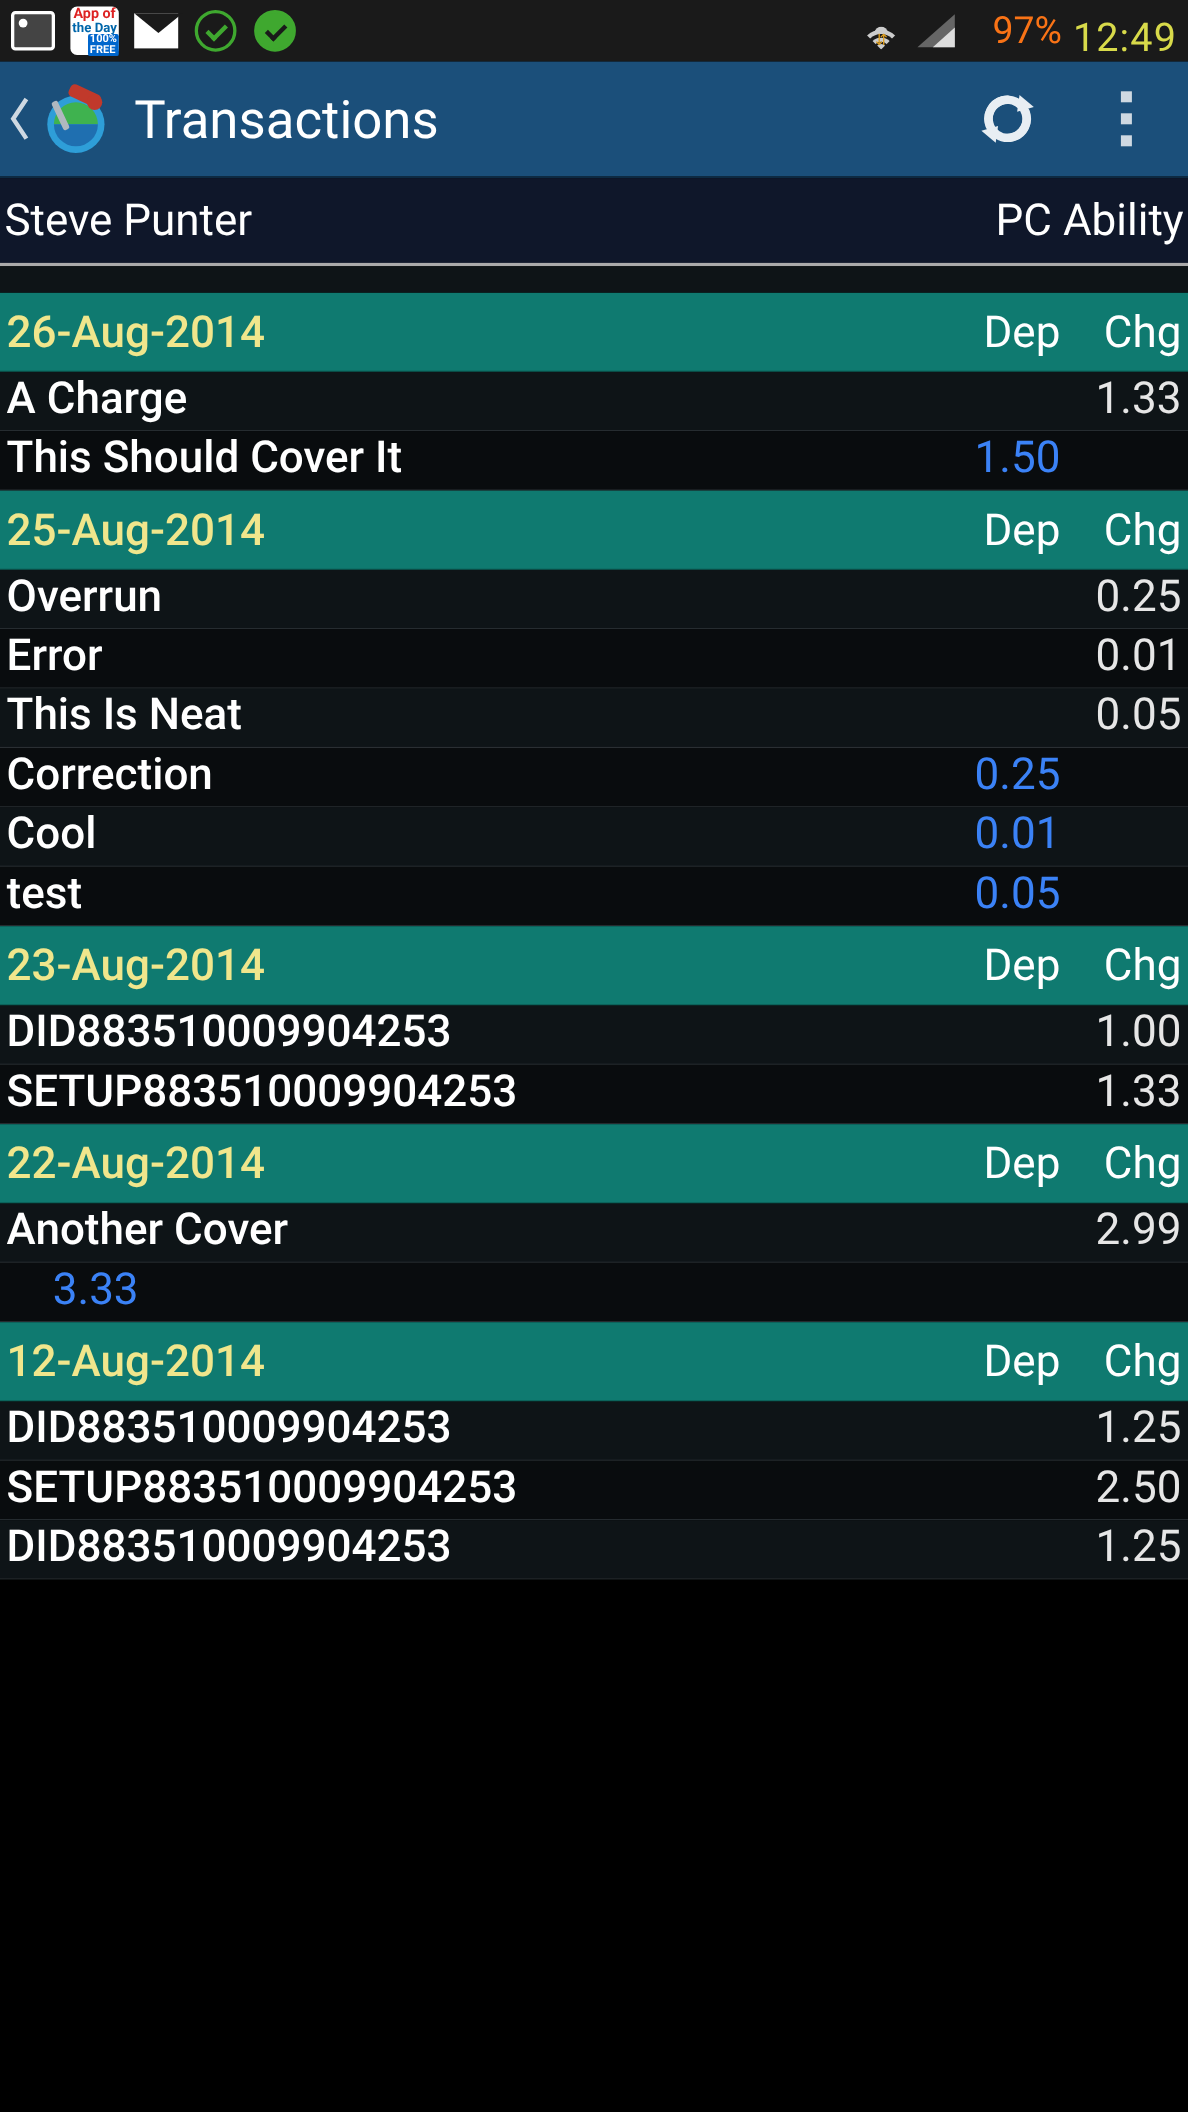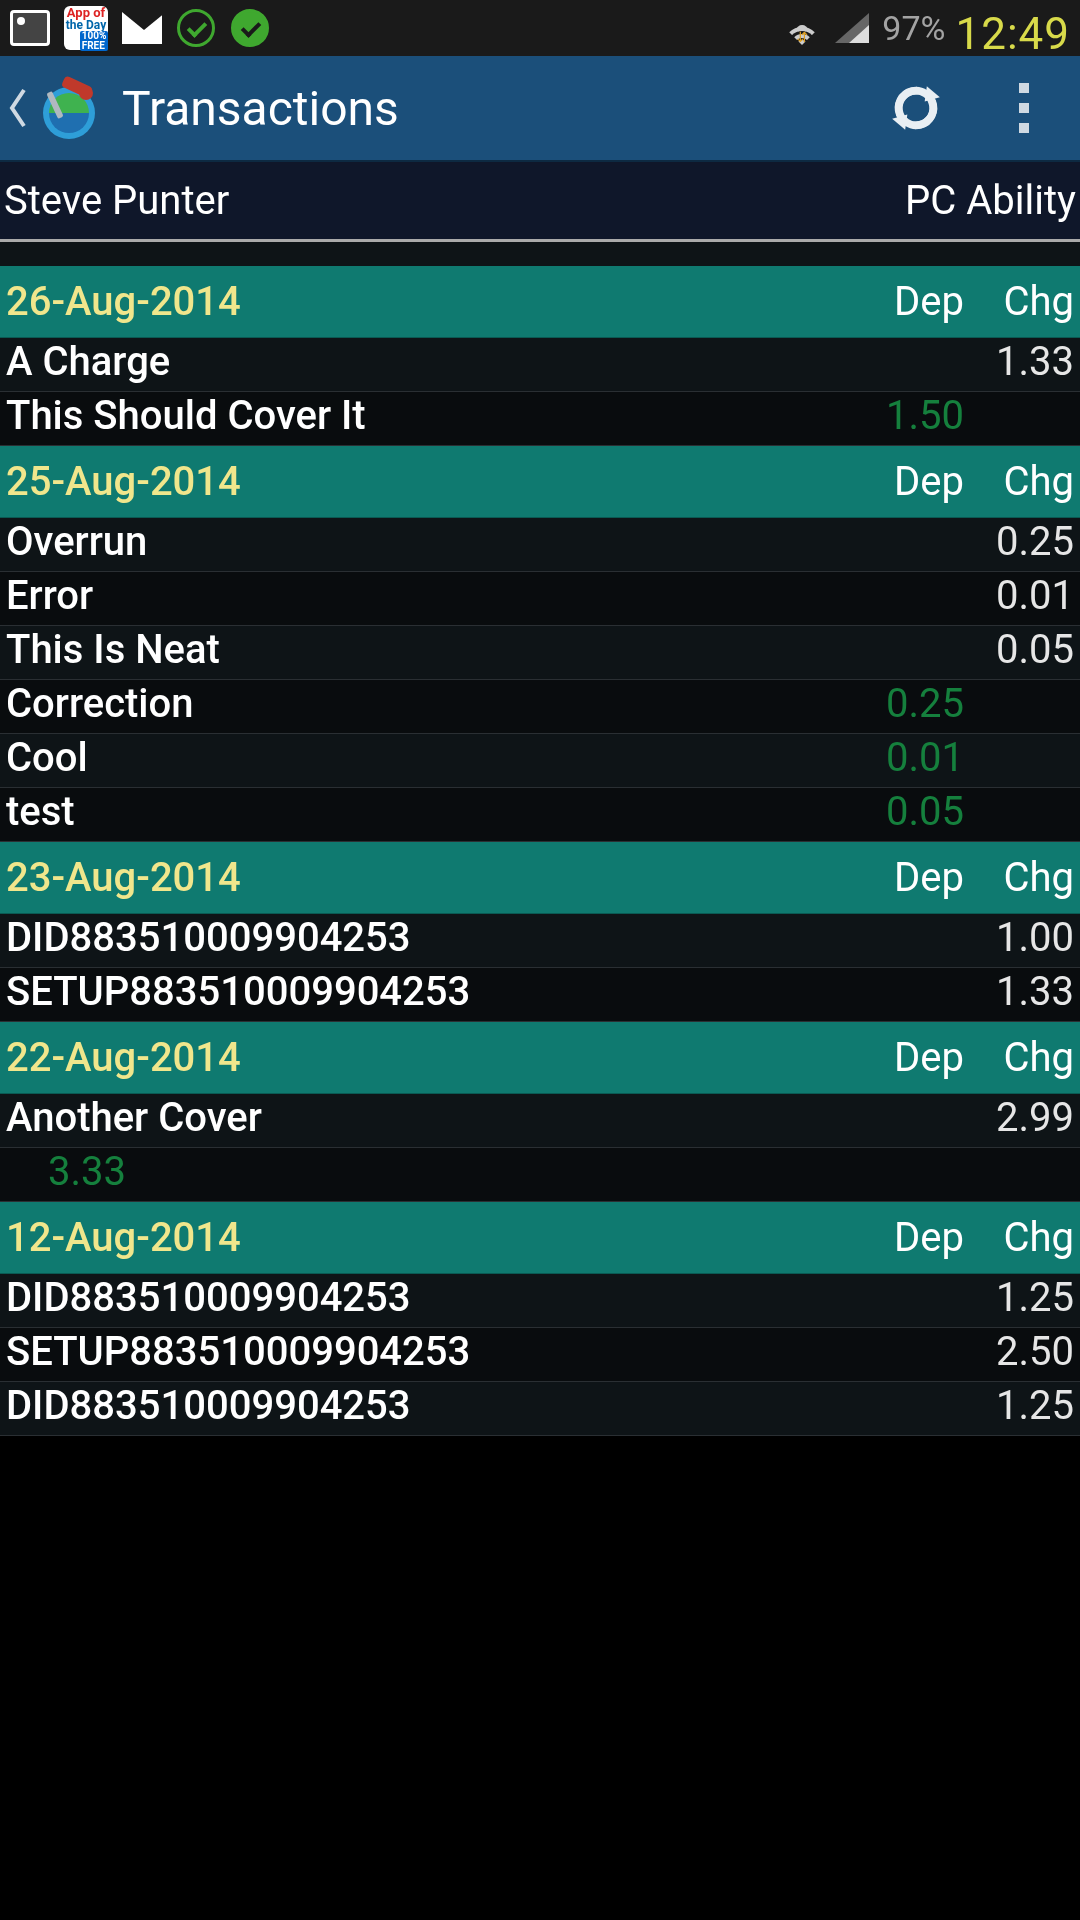--- a/index.html
+++ b/index.html
@@ -73,22 +73,22 @@
     width: 34px; height: 30px; position: relative;
   }
   .signal-ic::before {
     content: ""; position: absolute; right: 0; bottom: 0;
     border-right: 34px solid #666; border-top: 30px solid transparent;
   }
   .signal-ic::after {
     content: ""; position: absolute; right: 0; bottom: 0;
     border-right: 20px solid #ddd; border-top: 18px solid transparent;
   }
-  .battery-txt { color: #a3a3a3; font-size: 34px; }
-  .clock-txt { color: #d8da4a; font-size: 44px; letter-spacing: 1px; margin-top: 11px; }
+  .battery-txt { color: #f97316; font-size: 34px; margin-left: 21px; }
+  .clock-txt { color: #d8da4a; font-size: 36px; letter-spacing: 1px; margin-top: 11px; }
 
   
   .action-bar {
     height: 106px;
     background: #1b4f7a;
     border-bottom: 2px solid #0d2a42;
     display: flex; align-items: center;
     padding: 0 8px 0 6px;
   }
   .back-caret {
@@ -126,21 +126,21 @@
   .col-dep, .col-chg, .dep-cell, .chg-cell { width: 120px; text-align: right; }
   .col-chg, .chg-cell { width: 110px; }
 
   
   .row {
     height: 54px; background: #0e1417; display: flex; align-items: flex-start; padding: 0 6px; font-size: 40px;
     border-bottom: 1px solid #2a2f33;
   }
   .row.alt { background: #090c0e; }
   .row .desc { flex: 1; font-weight: 500; white-space: nowrap; overflow: hidden; }
-  .dep-cell { color: #15803d; }
+  .dep-cell { color: #3b82f6; }
   .chg-cell { color: #e6e6e6; }
 
   .list { overflow: hidden; }
 </style>
 </head>
 <body>
 
 <div class="status-bar">
   <div class="status-left">
     <div class="status-icon">

